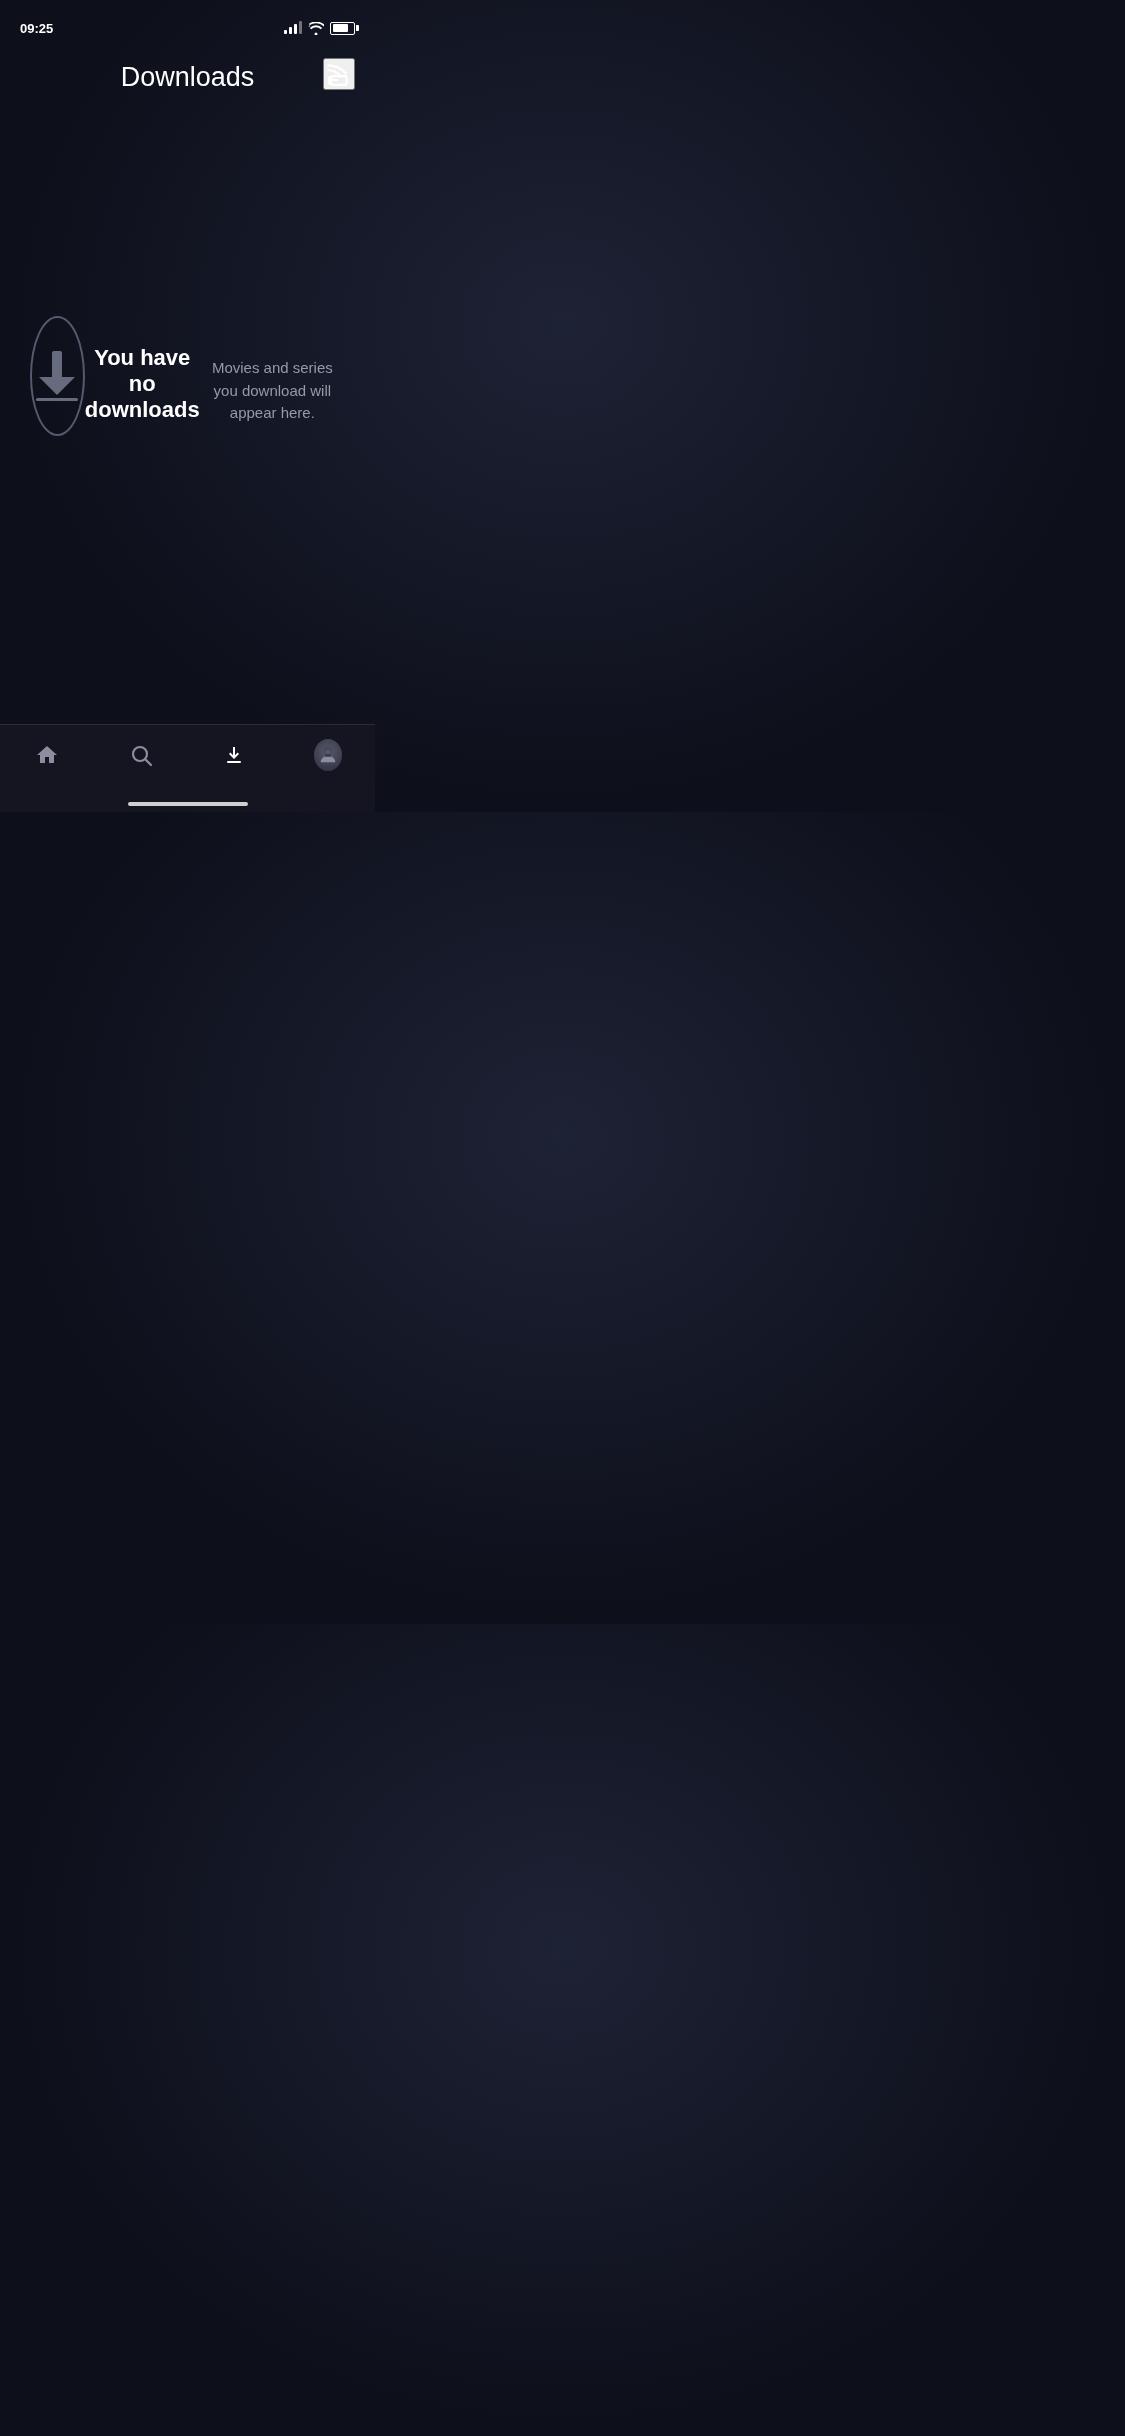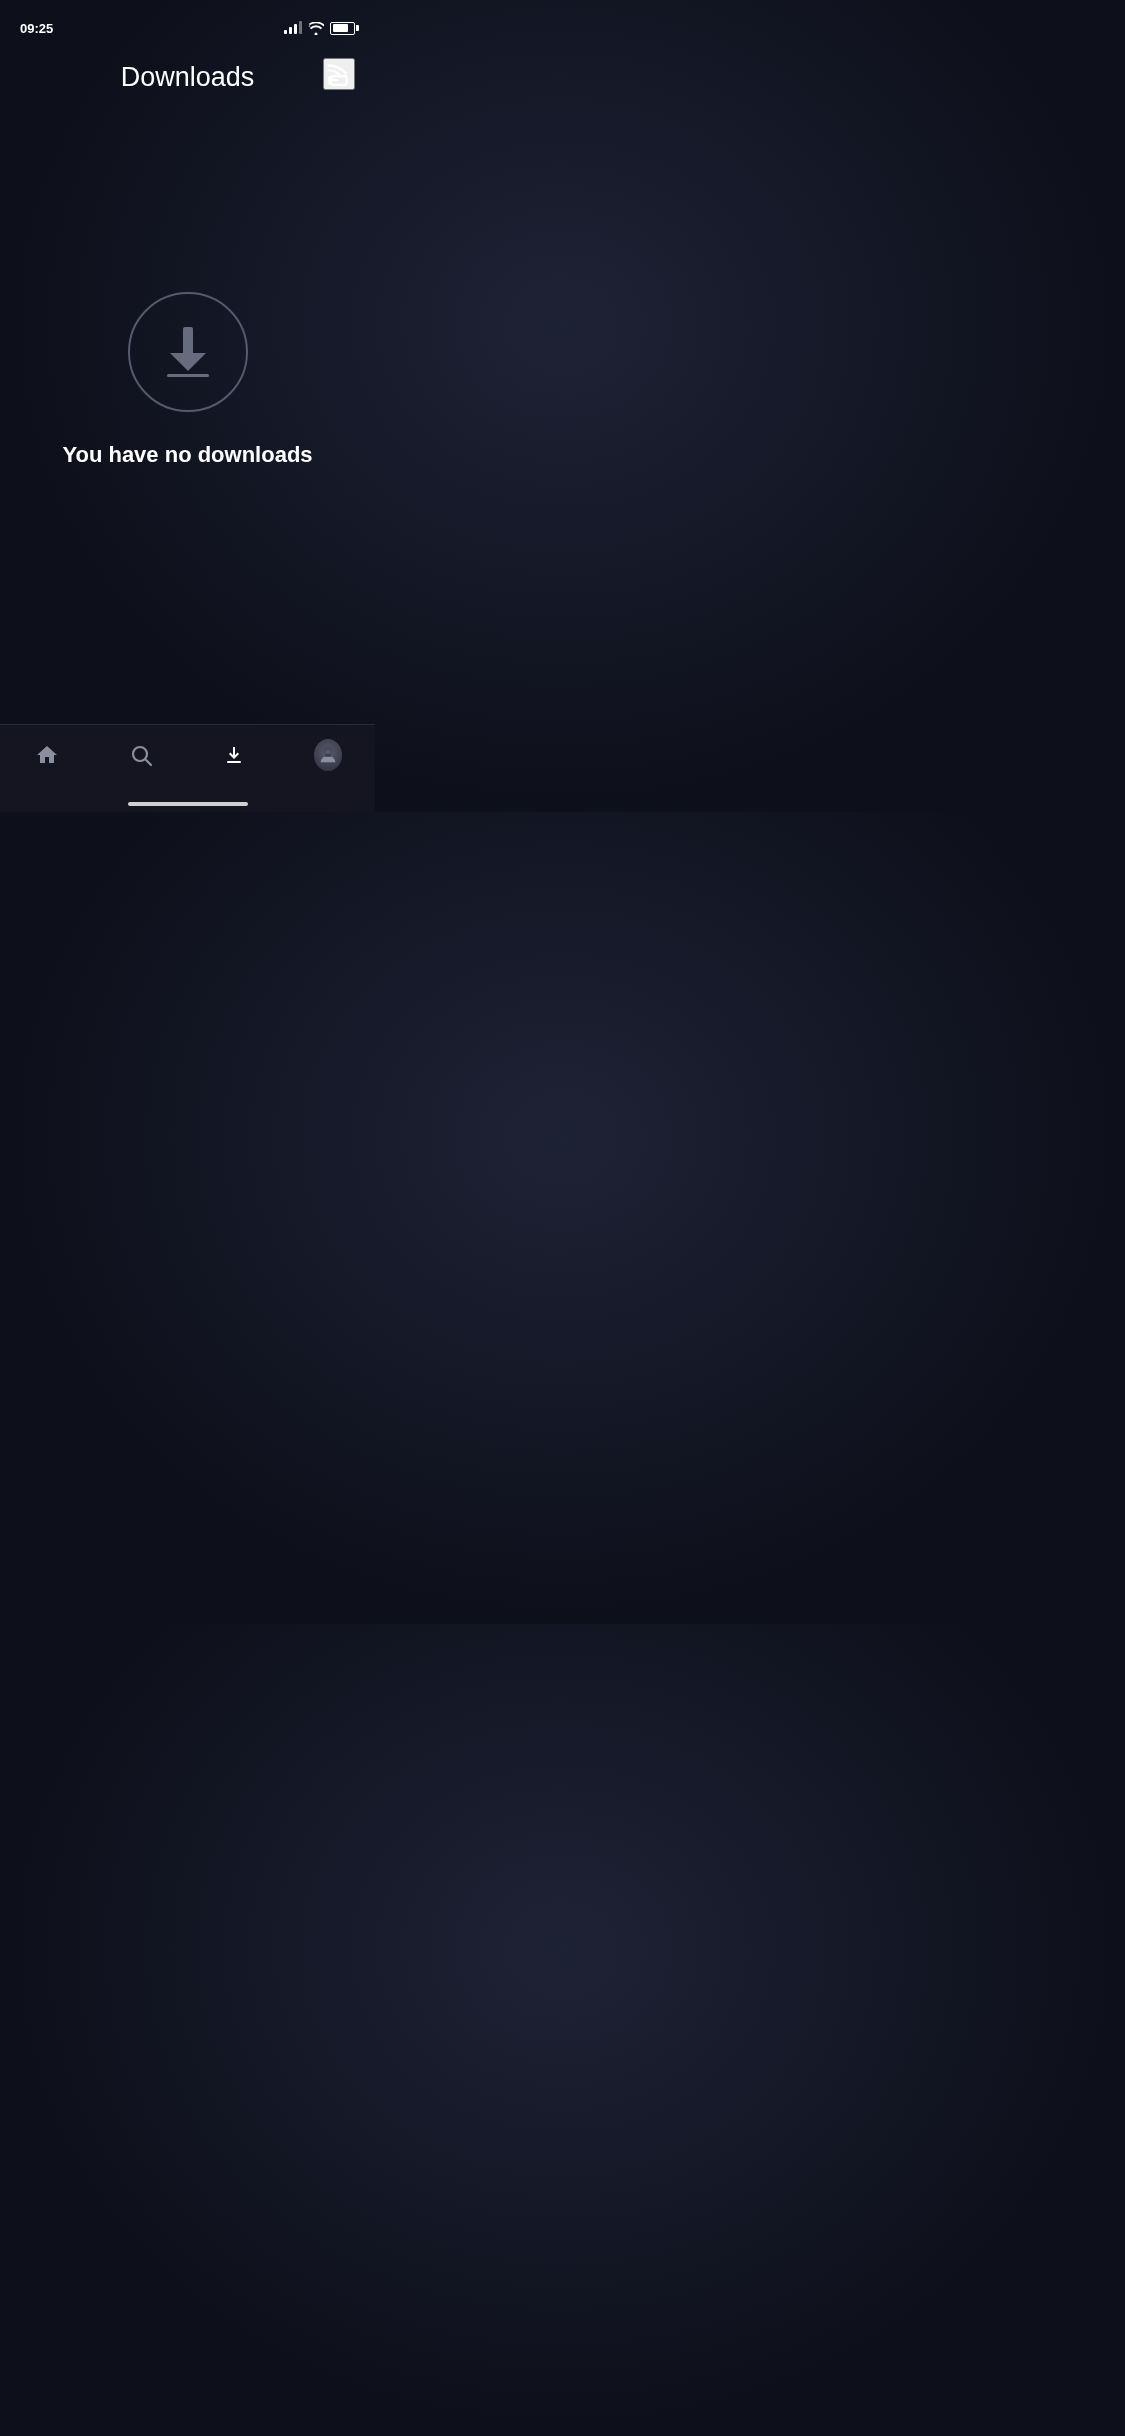--- a/index.html
+++ b/index.html
@@ -113,21 +113,21 @@
     }
 
     .cast-icon-svg {
       width: 26px;
       height: 26px;
     }
 
     
     .main-content {
       display: flex;
-      flex-direction: column;
+      flex-direction: row;
       align-items: center;
       justify-content: center;
       flex: 1;
       padding: 0 30px;
       position: absolute;
       top: 50%;
       left: 0;
       right: 0;
       transform: translateY(-60%);
     }
@@ -296,20 +296,21 @@
   <div class="download-circle">
     <div class="download-arrow">
       <div style="display: flex; flex-direction: column; align-items: center;">
         <div class="arrow-body"></div>
         <div class="arrow-head"></div>
         <div class="arrow-line"></div>
       </div>
     </div>
   </div>
   <h2 class="empty-title">You have no downloads</h2>
+  <p class="empty-subtitle">Movies and series you download will appear here.</p>
 </div>
 
 <nav class="bottom-nav">
 
   <div class="nav-item">
     <div class="nav-icon">
       <svg width="24" height="24" viewBox="0 0 24 24" fill="#8a8e9e">
         <path d="M10 20v-6h4v6h5v-8h3L12 3 2 12h3v8z"></path>
       </svg>
     </div>

